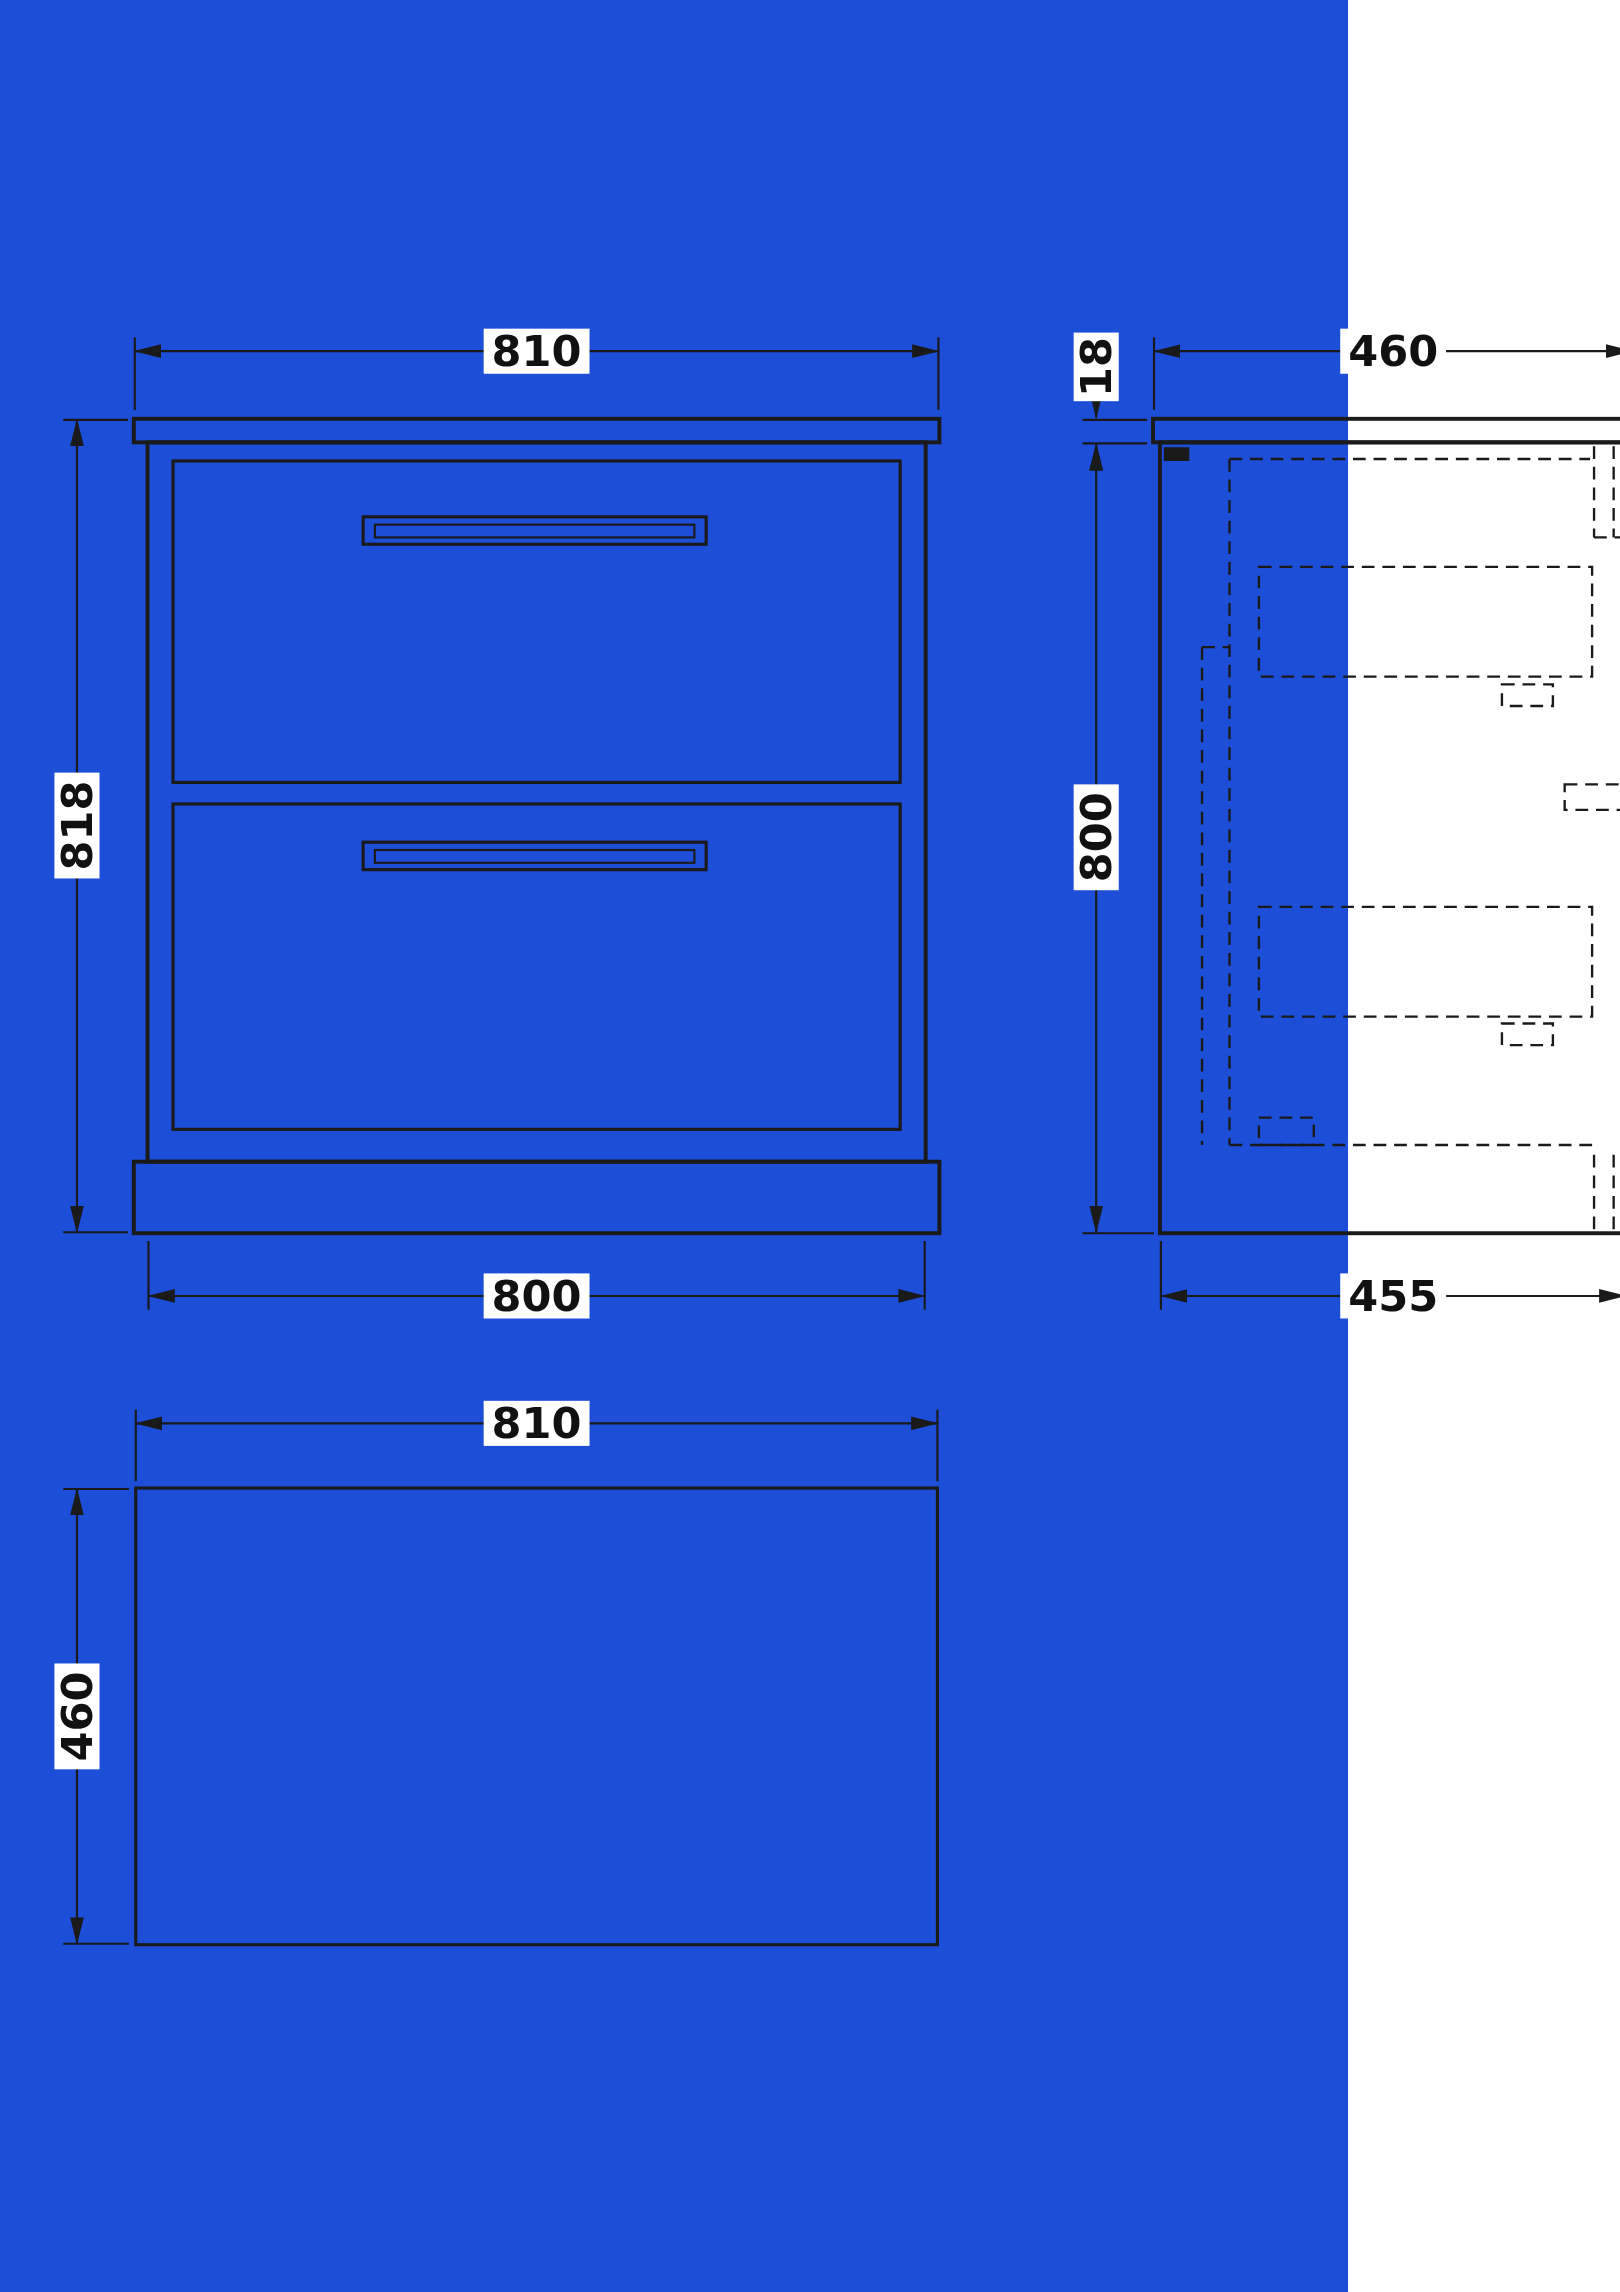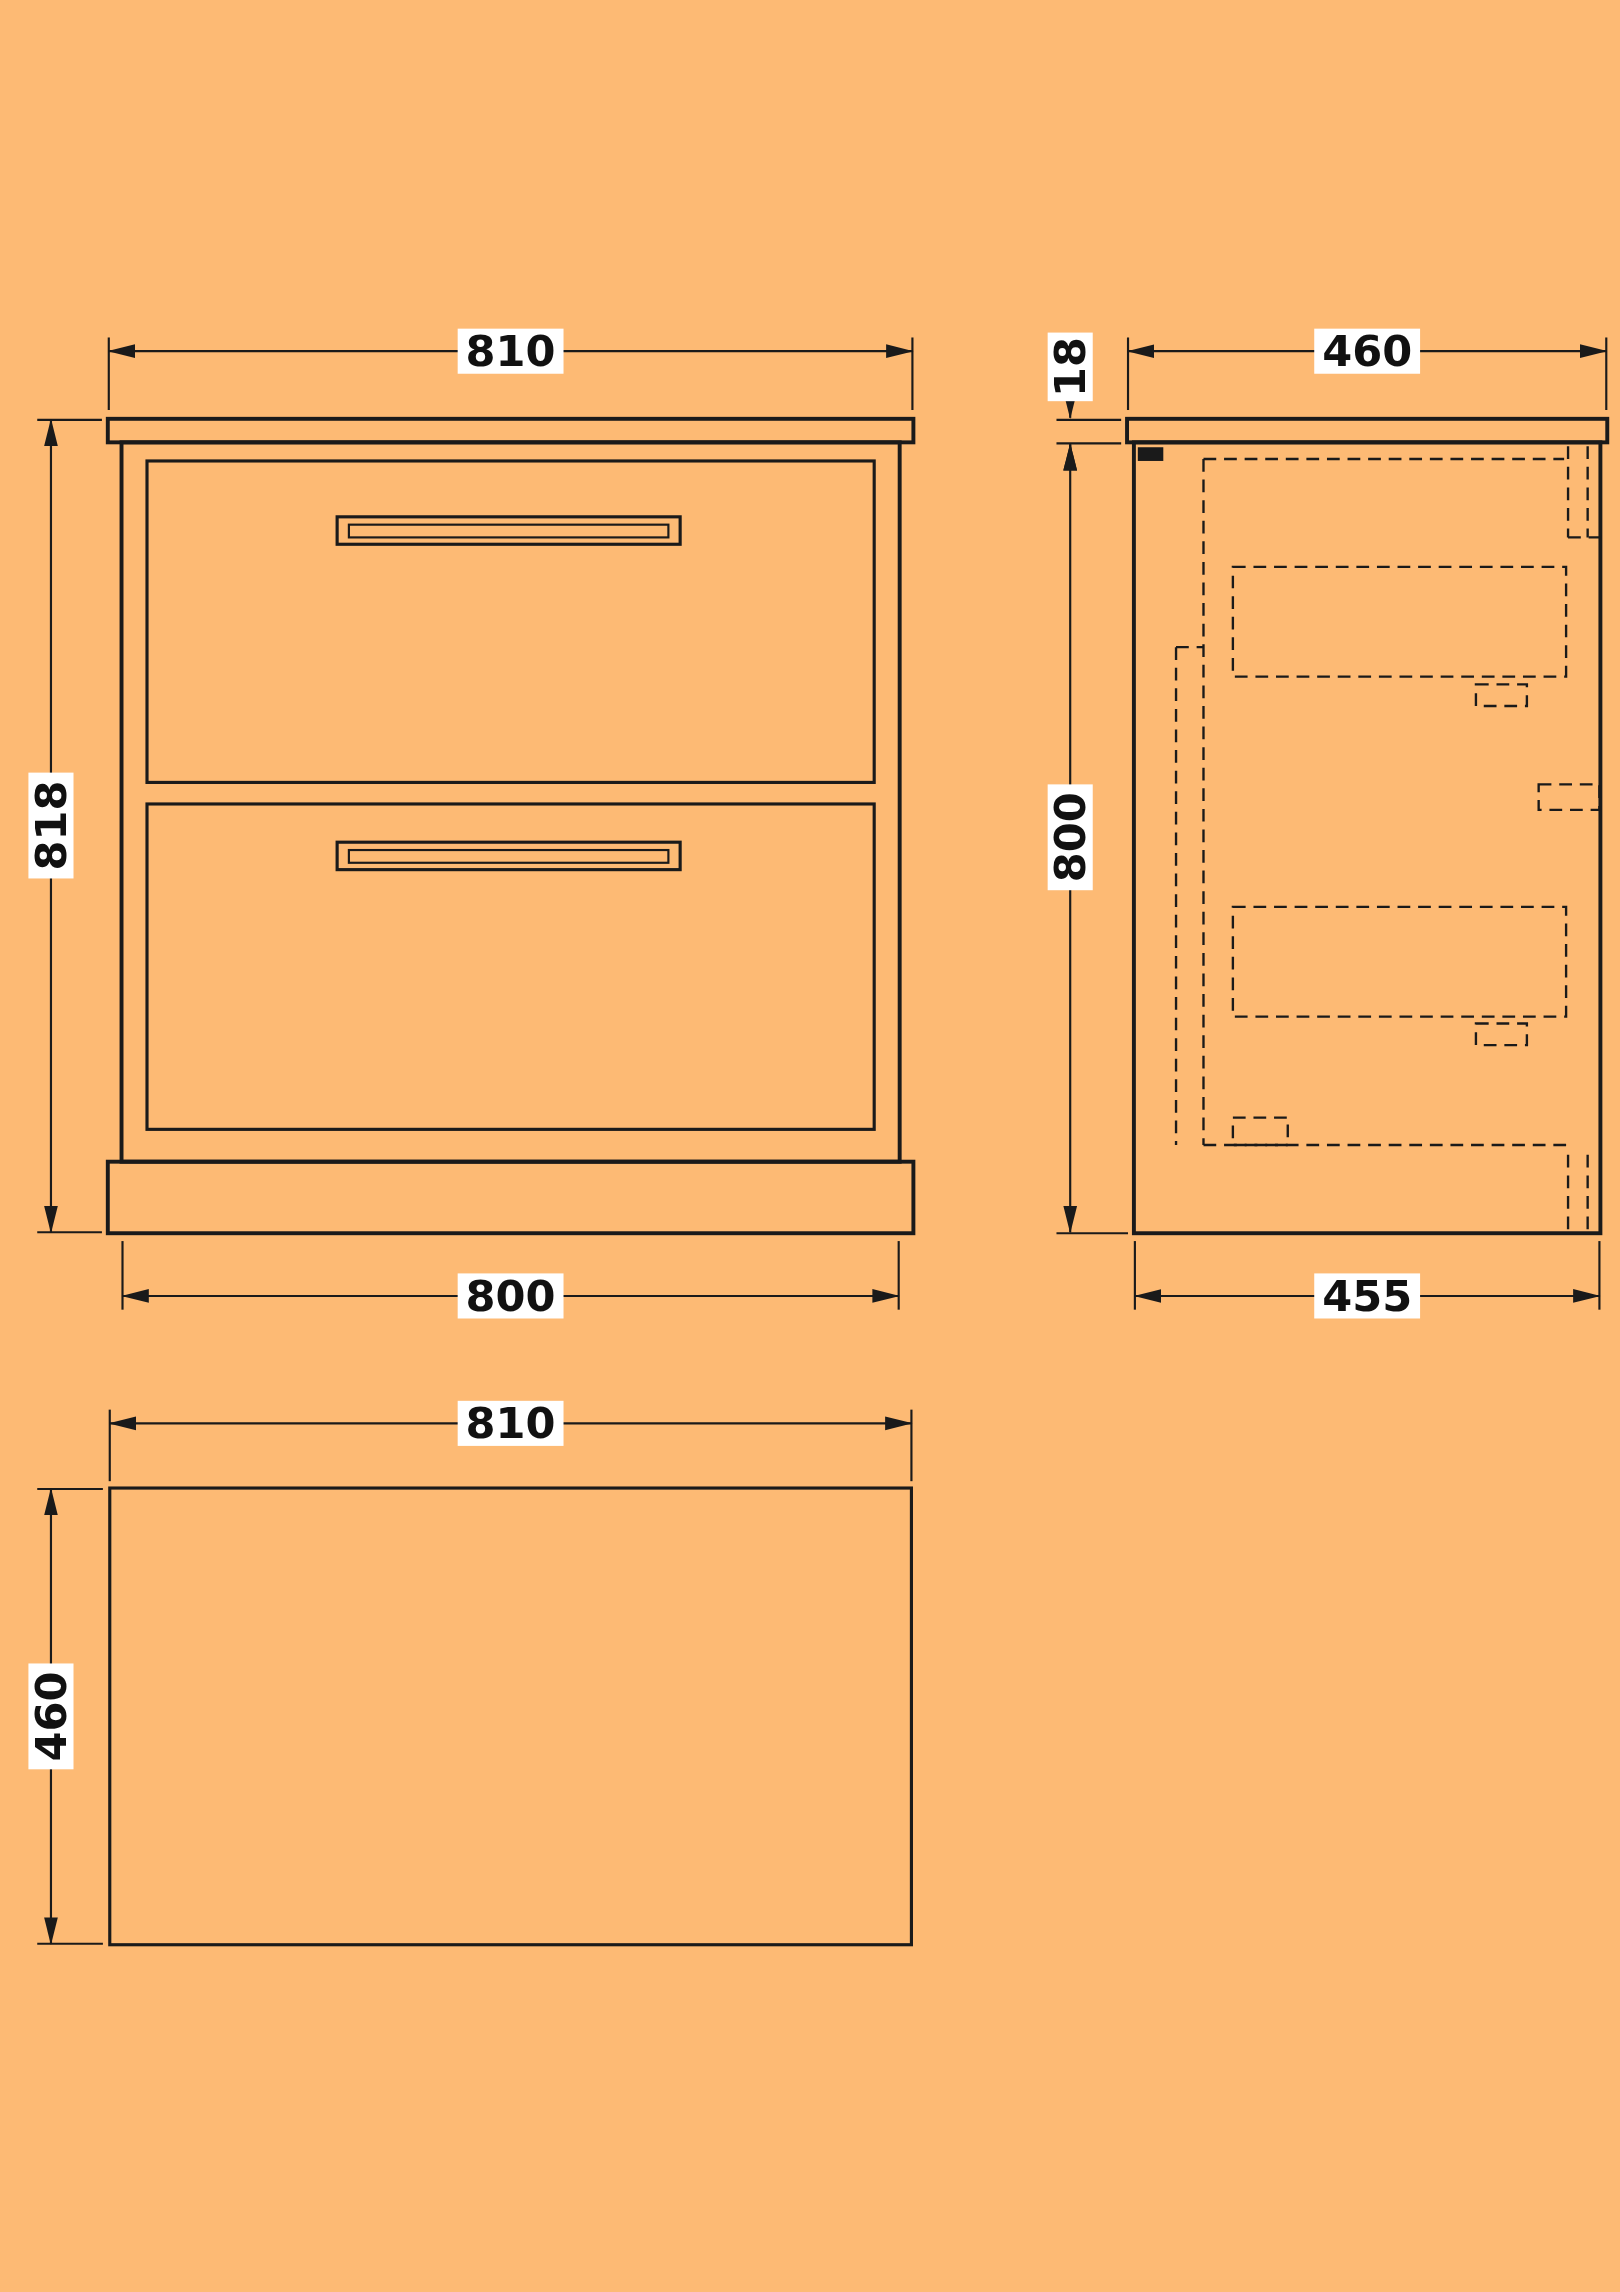--- a/index.html
+++ b/index.html
@@ -1,24 +1,25 @@
 <!DOCTYPE html>
 <html><head>
 <meta charset="utf-8">
 <style>
   html, body {
     margin: 0;
     padding: 0;
     background: #ffffff;
   }
   .stage {
-    width: 1620px;
+    width: 1322px;
     height: 2293px;
-    background: #fdba74;
+    background: #1d4ed8;
     position: relative;
+    padding-left: 26px;
   }
   svg { display: block; }
   .solid  { fill: none; stroke: #1a1a1a; stroke-width: 3.2; }
   .thick  { stroke-width: 4; }
   .thin   { stroke-width: 2.2; }
   .dashed { fill: none; stroke: #1a1a1a; stroke-width: 2.4; stroke-dasharray: 13 8; }
   .dim    { fill: none; stroke: #1a1a1a; stroke-width: 2.2; }
   .lbl-bg { fill: #ffffff; }
   .dim-text {
     font-family: "DejaVu Sans", "Liberation Sans", sans-serif;

